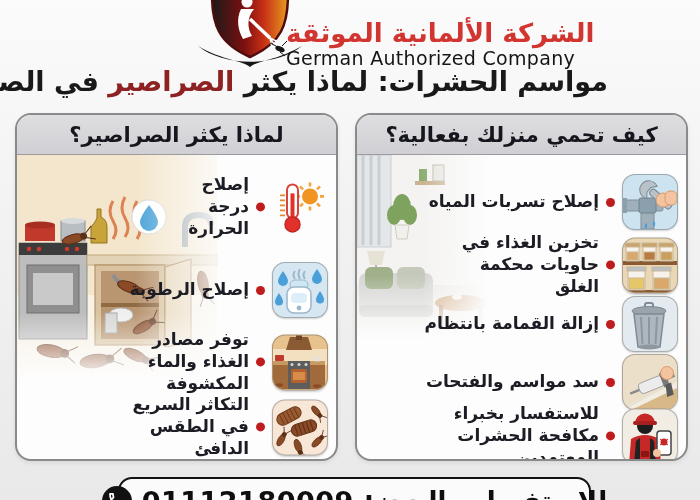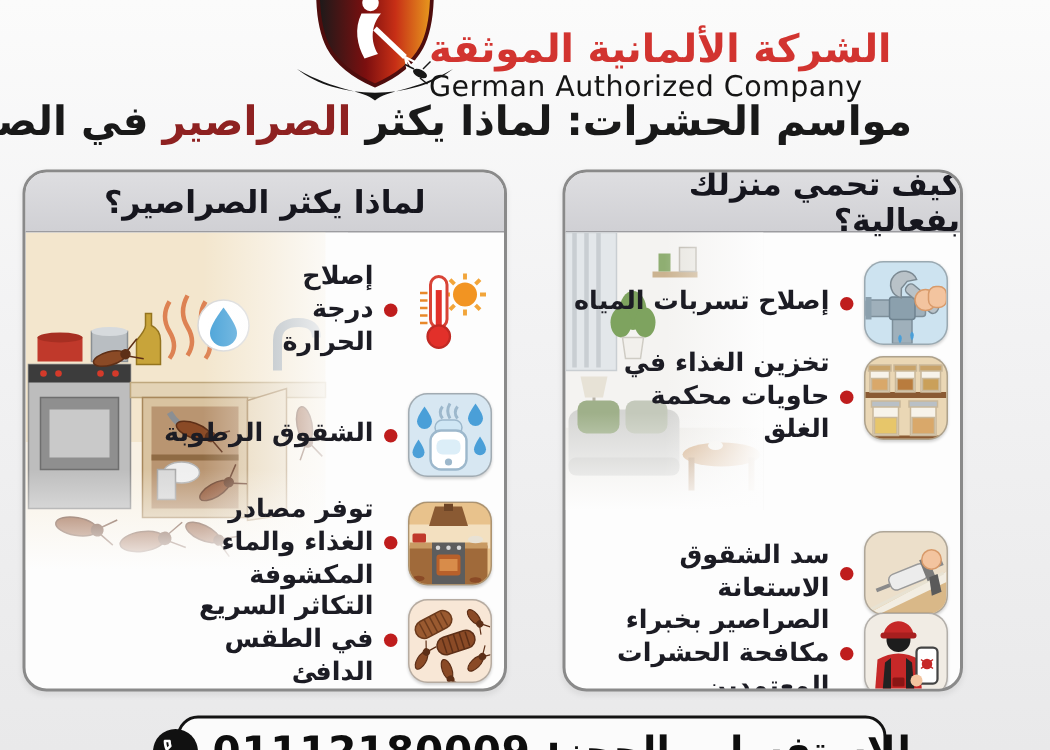--- a/index.html
+++ b/index.html
@@ -19,21 +19,21 @@
     position:absolute; top:66px; left:0; width:608px; text-align:center; direction:rtl;
     font-size:27px; font-weight:bold; color:#191919; white-space:nowrap;
   }
   .main-title .hl { color:#8e2121; }
   
   .panel {
     position:absolute; top:113px; height:348px; border:2px solid #8a8a8a; border-radius:16px;
     background:#fdfdfd; overflow:hidden; box-shadow:0 2px 4px rgba(0,0,0,.08);
   }
   .panel-causes { left:15px;  width:323px; }
-  .panel-protect{ left:375px; width:267px; }
+  .panel-protect{ left:355px; width:333px; }
   .panel-header {
     height:40px; background:linear-gradient(180deg,#dedee1,#d0d0d4);
     border-bottom:1px solid #9c9ca0; display:flex; align-items:center; justify-content:center;
     direction:rtl; font-size:21px; font-weight:bold; color:#16161e;
   }
   .scene { position:absolute; pointer-events:none; }
   .scene-kitchen { left:0; top:40px; width:215px; height:225px; }
   .scene-living  { left:0; top:40px; width:132px; height:185px; }
   .item {
     position:absolute; right:8px; transform:translateY(-50%);
@@ -239,21 +239,21 @@
           <path d="M46,6 q5,7 5,10 a5,5 0 1 1 -10,0 q0,-3 5,-10z" fill="#4a9fd8"></path>
           <path d="M8,30 q4,6 4,8.5 a4,4 0 1 1 -8,0 q0,-2.5 4,-8.5z" fill="#4a9fd8"></path>
           <path d="M49,28 q4,6 4,8.5 a4,4 0 1 1 -8,0 q0,-2.5 4,-8.5z" fill="#4a9fd8"></path>
           <rect x="19" y="17" width="18" height="10" rx="5" fill="#cfe6f4" stroke="#9db8cc"></rect>
           <rect x="16" y="24" width="24" height="26" rx="7" fill="#ffffff" stroke="#9db8cc" stroke-width="1.6"></rect>
           <rect x="20" y="30" width="16" height="10" rx="4" fill="#dceef8"></rect>
           <circle cx="28" cy="45" r="2.4" fill="#9db8cc"></circle>
         </svg>
       </span>
       <span class="dot"></span>
-      <span class="label">الشقوق الرطوبة</span>
+      <span class="label">إصلاح الرطوبة</span>
     </div>
 
     <div class="item" style="top:247px">
       <span class="icon" style="background:#e8c28c">
         <svg width="56" height="56" viewBox="0 0 56 56">
           <rect x="0" y="14" width="56" height="16" fill="#f3e0c0"></rect>
           <polygon points="19,2 37,2 41,15 15,15" fill="#8a5a33"></polygon>
           <rect x="25" y="0" width="6" height="5" fill="#6e4526"></rect>
           <rect x="2" y="28" width="15" height="26" fill="#a06a3a"></rect>
             <rect x="2" y="26" width="15" height="4" fill="#c89a63"></rect>
@@ -418,39 +418,56 @@
           <circle cx="42" cy="25" r="7" fill="#f3c49f" stroke="#d89a6a"></circle>
           <rect x="44" y="16" width="12" height="14" rx="5" fill="#f3c49f" stroke="#d89a6a"></rect>
           <path d="M25,54 q-2.5,-4 0,-6 q2.5,2 0,6z" fill="#4a9fd8"></path>
           <path d="M33,52 q-2.5,-4 0,-6 q2.5,2 0,6z" fill="#4a9fd8"></path>
         </svg>
       </span>
       <span class="dot"></span>
       <span class="label">إصلاح تسربات المياه</span>
     </div>
 
+    <div class="item" style="top:209px">
+      <span class="icon" style="background:#e4ebf0">
+        <svg width="56" height="56" viewBox="0 0 56 56">
+          <rect x="24" y="6" width="8" height="5" rx="2" fill="none" stroke="#7f8a92" stroke-width="2"></rect>
+          <ellipse cx="28" cy="14" rx="17" ry="4.5" fill="#9aa4ac" stroke="#7f8a92"></ellipse>
+          <path d="M13,17 h30 l-4,33 h-22 z" fill="#aeb7bf" stroke="#7f8a92" stroke-width="1.5"></path>
+          <g stroke="#8d979f" stroke-width="2">
+              <line x1="20" y1="20" x2="21.5" y2="47"></line>
+              <line x1="28" y1="20" x2="28" y2="47"></line>
+              <line x1="36" y1="20" x2="34.5" y2="47"></line>
+            </g>
+          <ellipse cx="28" cy="50" rx="11" ry="2.5" fill="#8d979f"></ellipse>
+        </svg>
+      </span>
+      <span class="dot"></span>
+      <span class="label">إزالة القمامة بانتظام</span>
+    </div>
 
     <div class="item" style="top:267px">
       <span class="icon" style="background:#ecdfca">
         <svg width="56" height="56" viewBox="0 0 56 56">
           <polygon points="0,56 56,26 56,56" fill="#d9b888"></polygon>
           <polygon points="0,56 56,26 56,33 8,56" fill="#f2ede2"></polygon>
           <line x1="2" y1="53" x2="54" y2="27" stroke="#e8e2d2" stroke-width="2"></line>
           <g transform="rotate(-22 30 26)">
             <line x1="6" y1="30" x2="16" y2="30" stroke="#8a8a8a" stroke-width="2.5"></line>
             <rect x="16" y="24" width="26" height="11" rx="4" fill="#ececec" stroke="#9a9a9a"></rect>
             <rect x="40" y="22" width="6" height="15" fill="#7a7a7a"></rect>
             <rect x="44" y="27" width="10" height="4" fill="#8a8a8a"></rect>
             <path d="M42,35 l-3,12 h7 l2,-12z" fill="#5a5a5a"></path>
           </g>
           <circle cx="46" cy="18" r="6.5" fill="#f3c49f" stroke="#d89a6a"></circle>
         </svg>
       </span>
       <span class="dot"></span>
-      <span class="label">سد الشقوق الاستعانة</span>
+      <span class="label">سد مواسم والفتحات</span>
     </div>
 
     <div class="item" style="top:321px">
       <span class="icon" style="background:#f1ece4">
         <svg width="56" height="56" viewBox="0 0 56 56">
           <circle cx="24" cy="17" r="8" fill="#1d1d1d"></circle>
           <path d="M14,15 a10,10 0 0 1 20,-1 l-22,1 z" fill="#c62828"></path>
           <rect x="12" y="12" width="24" height="4" rx="2" fill="#a81f1f"></rect>
           <path d="M10,30 q14,-8 28,0 l2,26 h-32 z" fill="#c62828"></path>
           <path d="M15,32 l4,-3 v27 h-6 z" fill="#222222"></path>
@@ -461,21 +478,21 @@
           <g stroke="#c62828" stroke-width="1">
               <line x1="39" y1="30" x2="41" y2="31.5"></line>
               <line x1="47" y1="30" x2="45" y2="31.5"></line>
               <line x1="39" y1="36" x2="41" y2="34.5"></line>
               <line x1="47" y1="36" x2="45" y2="34.5"></line>
             </g>
           <circle cx="36" cy="44" r="4" fill="#f3c49f"></circle>
         </svg>
       </span>
       <span class="dot"></span>
-      <span class="label w175">الصراصير بخبراء مكافحة الحشرات المعتمدين</span>
+      <span class="label w175">للاستفسار بخبراء مكافحة الحشرات المعتمدين</span>
     </div>
   </div>
 
   <div class="footer-bar">
     <span class="footer-label">للاستفسار والحجز:</span>
     <span class="footer-phone">01112180009</span>
     <span class="footer-icon">
       <svg width="30" height="30" viewBox="0 0 30 30">
         <circle cx="15" cy="15" r="15" fill="#111111"></circle>
         <path transform="translate(4.5,4.5) scale(0.87)" fill="#ffffff" d="M6.54 5c.06.89.21 1.76.45 2.59l-1.2 1.2c-.41-1.2-.67-2.47-.76-3.79h1.51m9.86 12.02c.85.24 1.72.39 2.6.45v1.49c-1.32-.09-2.59-.35-3.8-.75l1.2-1.19M7.5 3H4c-.55 0-1 .45-1 1 0 9.39 7.61 17 17 17 .55 0 1-.45 1-1v-3.49c0-.55-.45-1-1-1-1.24 0-2.45-.2-3.57-.57-.1-.04-.21-.05-.31-.05-.26 0-.51.1-.71.29l-2.2 2.2c-2.83-1.45-5.15-3.76-6.59-6.59l2.2-2.21c.28-.27.36-.66.25-1.01C8.7 6.45 8.5 5.25 8.5 4c0-.55-.45-1-1-1z"></path>

